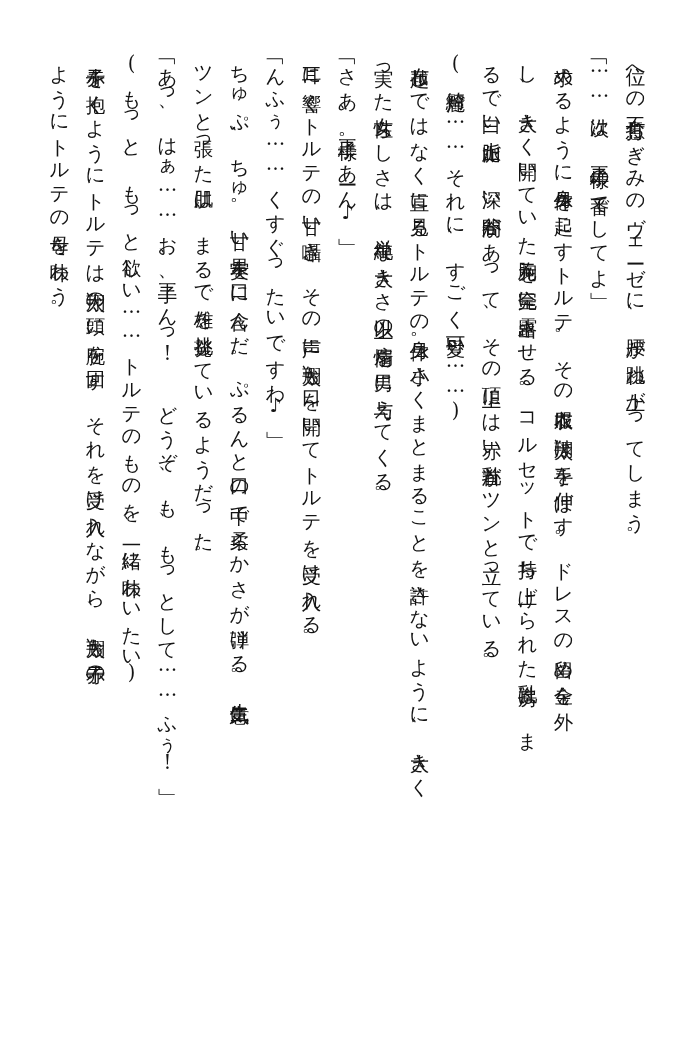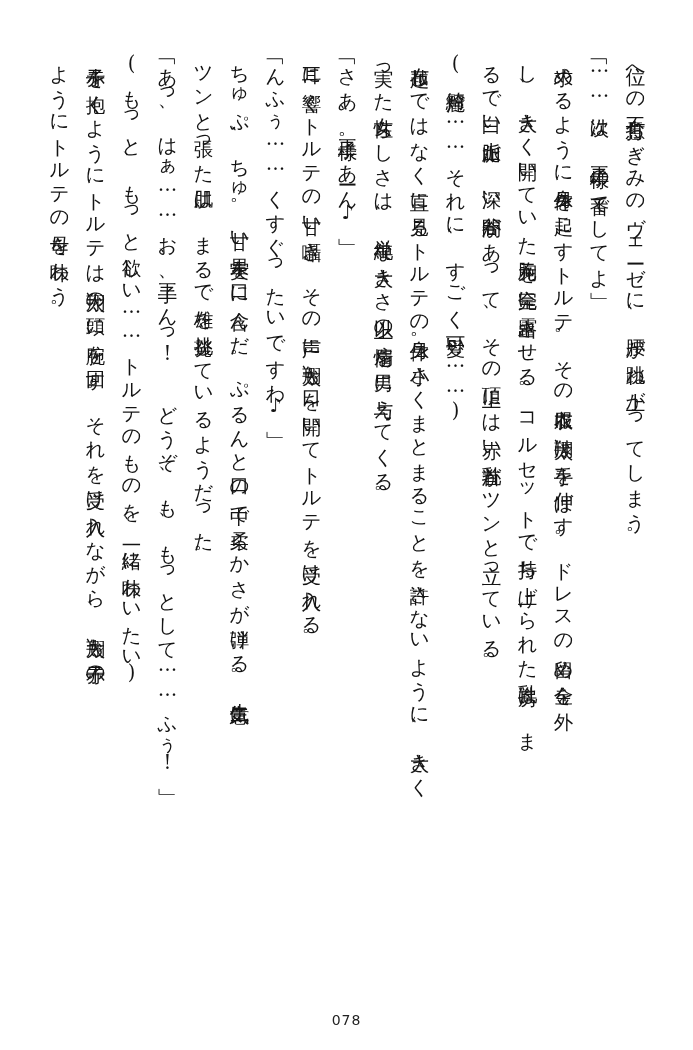--- a/index.html
+++ b/index.html
@@ -77,14 +77,13 @@
     <div class="vline">「さあ、王子様。あーん♪」</div>
     <div class="vline">耳に響くトルテの甘い囁き。その声に翔太も口を開いてトルテを受け入れる。</div>
     <div class="vline">「んふぅ……くすぐったいですわ♪」</div>
     <div class="vline">ちゅぷ、ちゅ。甘い果実を口に含んだ。ぷるんと口の中で柔らかさが弾ける。生意気に</div>
     <div class="vline">ツンと張った肌は、まるで雄を挑発しているようだった。</div>
     <div class="vline">「あっ、はぁ……お、王子、んっ! どうぞ、も、もっとして……ふぅ!」</div>
     <div class="vline">(もっと、もっと欲しい……トルテのものを、一緒に味わいたい)</div>
     <div class="vline">赤子を抱くようにトルテは翔太の頭に腕を回す。それを受け入れながら、翔太も赤子の</div>
     <div class="vline">ようにトルテの母を味わう。</div>
   </div>
-  <div class="page-number">078</div>
 </div>
 
 </body></html>

